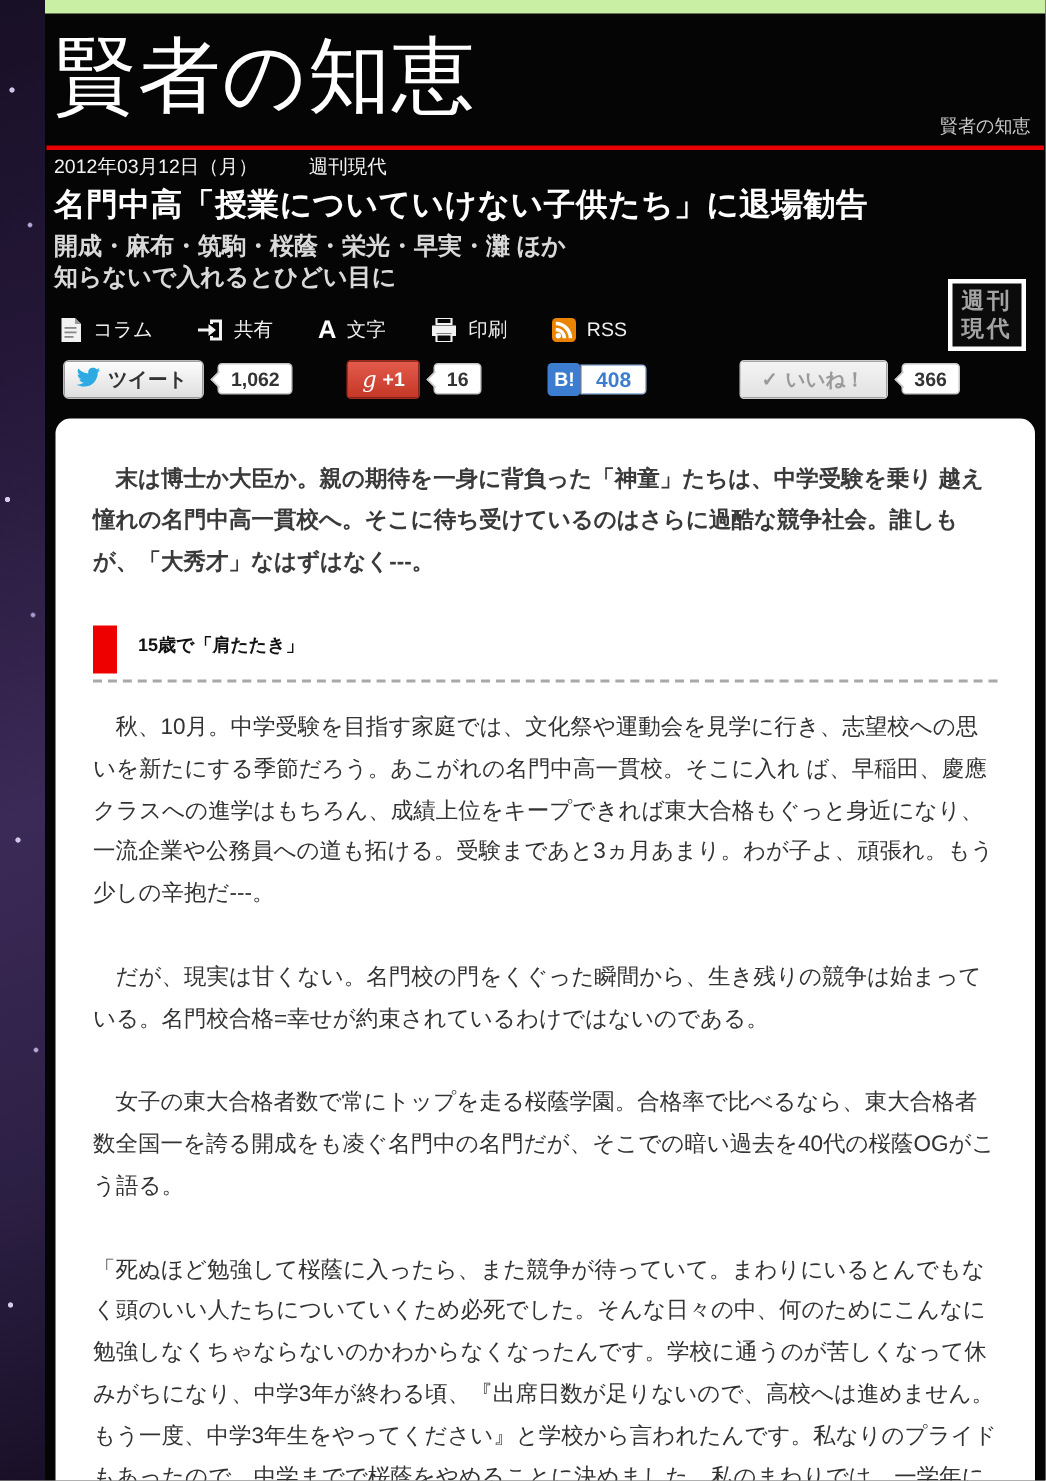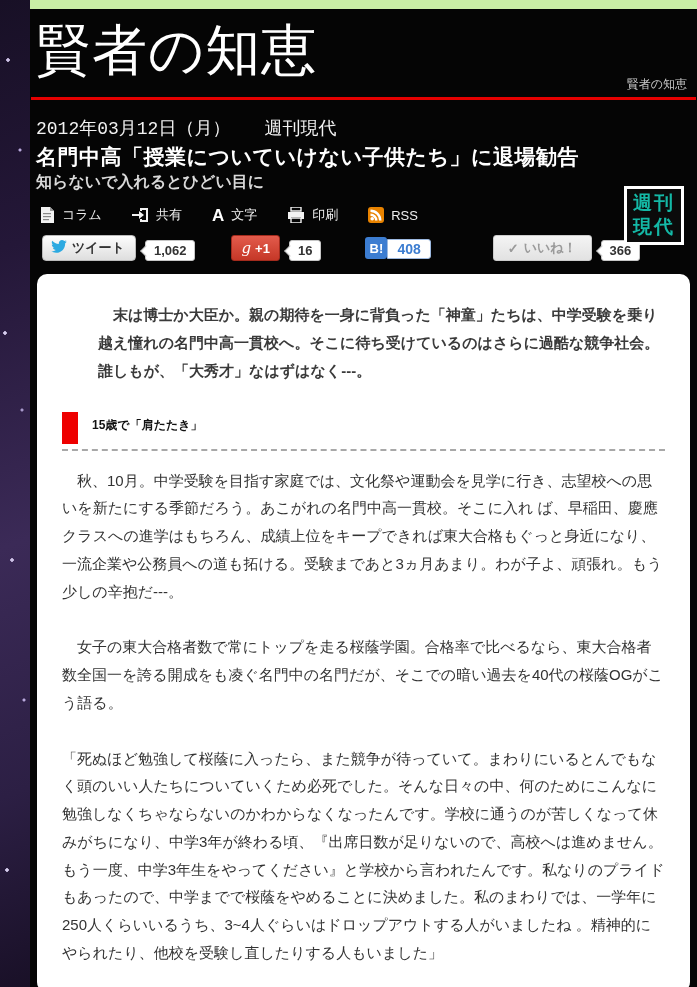--- a/index.html
+++ b/index.html
@@ -34,21 +34,21 @@
     font-family: "DejaVu Serif", serif;
     font-size: 55px; line-height: 1.15; color: #fff; font-weight: normal;
     letter-spacing: 1px;
   }
   .section-label {
     text-align: right; color: #c9c9c9; font-size: 12px;
     padding: 0 4px 4px 0; margin-top: -6px;
   }
   .red-rule { height: 3px; background: #e60000; margin: 0 1px; }
 
-  .meta-row { padding: 16px 6px 2px 6px; font-size: 18px; color: #f2f2f2; font-family: Liberation Mono, monospace; }
+  .meta-row { padding: 2px 6px 2px 6px; font-size: 13px; color: #f2f2f2; }
   .meta-row .date { margin-right: 34px; }
   .meta-row .source { color: #f2f2f2; text-decoration: none; }
 
   .headline {
     color: #fff; font-size: 21px; font-weight: bold;
     padding: 2px 6px 0 6px; line-height: 1.25; letter-spacing: 0.5px;
   }
   .subtitle {
     color: #d9d9d9; font-size: 16px; font-weight: bold;
     padding: 0 6px; line-height: 1.35;
@@ -73,21 +73,21 @@
     border-left: 1px solid #c6c6c6; border-bottom: 1px solid #c6c6c6;
     transform: rotate(45deg);
   }
 
   .btn-tweet {
     display: flex; align-items: center; gap: 5px;
     background: linear-gradient(#fdfdfd, #dedede);
     border: 1px solid #bbb; border-radius: 4px;
     padding: 3px 10px 3px 8px; font-size: 13px; font-weight: bold; color: #333; cursor: pointer;
   }
-  .group { display: flex; align-items: flex-end; }
+  .group { display: flex; align-items: center; }
   .g-tweet { margin-right: 36px; }
   .g-plus  { margin-right: 44px; }
   .g-hatena{ margin-right: 62px; }
 
   .btn-plusone {
     display: flex; align-items: center; gap: 4px;
     background: linear-gradient(#e35b4c, #c53727);
     border: 1px solid #a32b1d; border-radius: 3px;
     padding: 3px 9px; color: #fff; font-size: 13px; font-weight: bold; cursor: pointer;
   }
@@ -107,31 +107,31 @@
     display: flex; align-items: center; gap: 5px;
     background: linear-gradient(#f4f4f4, #e2e2e2);
     border: 1px solid #ccc; border-radius: 3px;
     padding: 3px 14px; color: #9a9a9a; font-size: 13px; font-weight: bold; cursor: pointer;
   }
   .check { color: #9a9a9a; font-size: 13px; }
 
   .magazine-logo {
     position: absolute; right: 13px; top: 186px;
     border: 3px solid #fff; background: #0b0b0b;
-    color: #14b8a6; font-weight: bold; font-size: 19px; line-height: 1.28;
+    color: #a3a3a3; font-weight: bold; font-size: 15px; line-height: 1.28;
     padding: 2px 6px; letter-spacing: 2px; text-align: center;
   }
 
   .article-box {
     margin: 14px 7px 0 7px; background: #fff; border-radius: 10px;
     padding: 27px 25px 30px 25px;
     color: #333; font-size: 15px; line-height: 1.85;
     height: 718px; overflow: hidden;
   }
-  .lead { font-weight: bold; color: #3a3a3a; margin-bottom: 28px; margin-left: 36px; }
+  .lead { font-weight: bold; color: #3a3a3a; margin-bottom: 28px; }
 
   .sec-heading {
     position: relative; margin: 2px 0 16px 0; padding: 2px 0 12px 30px;
     border-bottom: 2px dashed #a8a8a8;
     font-size: 12px; font-weight: bold; color: #111;
   }
   .sec-heading .red-block {
     position: absolute; left: 0; top: 0; width: 16px; height: 32px; background: #ee0000;
   }
   .para { margin-bottom: 28px; }
@@ -151,20 +151,21 @@
       <div class="section-label">賢者の知恵</div>
     </div>
 
     <div class="red-rule"></div>
 
     <div class="meta-row">
       <span class="date">2012年03月12日（月）</span><span class="source">週刊現代</span>
     </div>
 
     <h1 class="headline">名門中高「授業についていけない子供たち」に退場勧告</h1>
+    <div class="subtitle first">開成・麻布・筑駒・桜蔭・栄光・早実・灘 ほか</div>
     <div class="subtitle">知らないで入れるとひどい目に</div>
 
     <div class="toolbar">
       <div class="tool-item">
         <span>
           <svg width="15" height="16" viewBox="0 0 15 16">
               <path d="M1 0 h9 l4 4 v12 h-13 z" fill="#f2f2f2"></path>
               <path d="M10 0 l4 4 h-4 z" fill="#999"></path>
               <rect x="3" y="6" width="8" height="1.2" fill="#888"></rect>
               <rect x="3" y="9" width="8" height="1.2" fill="#888"></rect>
@@ -251,18 +252,19 @@
 
     <div class="article-box">
       <p class="lead">　末は博士か大臣か。親の期待を一身に背負った「神童」たちは、中学受験を乗り 越え憧れの名門中高一貫校へ。そこに待ち受けているのはさらに過酷な競争社会。誰しもが、「大秀才」なはずはなく---。</p>
 
       <div class="sec-heading">
         <span class="red-block"></span>
         <span>15歳で「肩たたき」</span>
       </div>
 
       <p class="para">　秋、10月。中学受験を目指す家庭では、文化祭や運動会を見学に行き、志望校への思いを新たにする季節だろう。あこがれの名門中高一貫校。そこに入れ ば、早稲田、慶應クラスへの進学はもちろん、成績上位をキープできれば東大合格もぐっと身近になり、一流企業や公務員への道も拓ける。受験まであと3ヵ月あまり。わが子よ、頑張れ。もう少しの辛抱だ---。</p>
+      <p class="para">　だが、現実は甘くない。名門校の門をくぐった瞬間から、生き残りの競争は始まっている。名門校合格=幸せが約束されているわけではないのである。</p>
       <p class="para">　女子の東大合格者数で常にトップを走る桜蔭学園。合格率で比べるなら、東大合格者数全国一を誇る開成をも凌ぐ名門中の名門だが、そこでの暗い過去を40代の桜蔭OGがこう語る。</p>
       <p class="para">「死ぬほど勉強して桜蔭に入ったら、また競争が待っていて。まわりにいるとんでもなく頭のいい人たちについていくため必死でした。そんな日々の中、何のためにこんなに勉強しなくちゃならないのかわからなくなったんです。学校に通うのが苦しくなって休みがちになり、中学3年が終わる頃、『出席日数が足りないので、高校へは進めません。もう一度、中学3年生をやってください』と学校から言われたんです。私なりのプライドもあったので、中学までで桜蔭をやめることに決めました。私のまわりでは、一学年に250人くらいいるうち、3~4人ぐらいはドロップアウトする人がいましたね 。精神的にやられたり、他校を受験し直したりする人もいました」</p>
 
     </div>
   </div>
 </div>
 
 </body></html>

